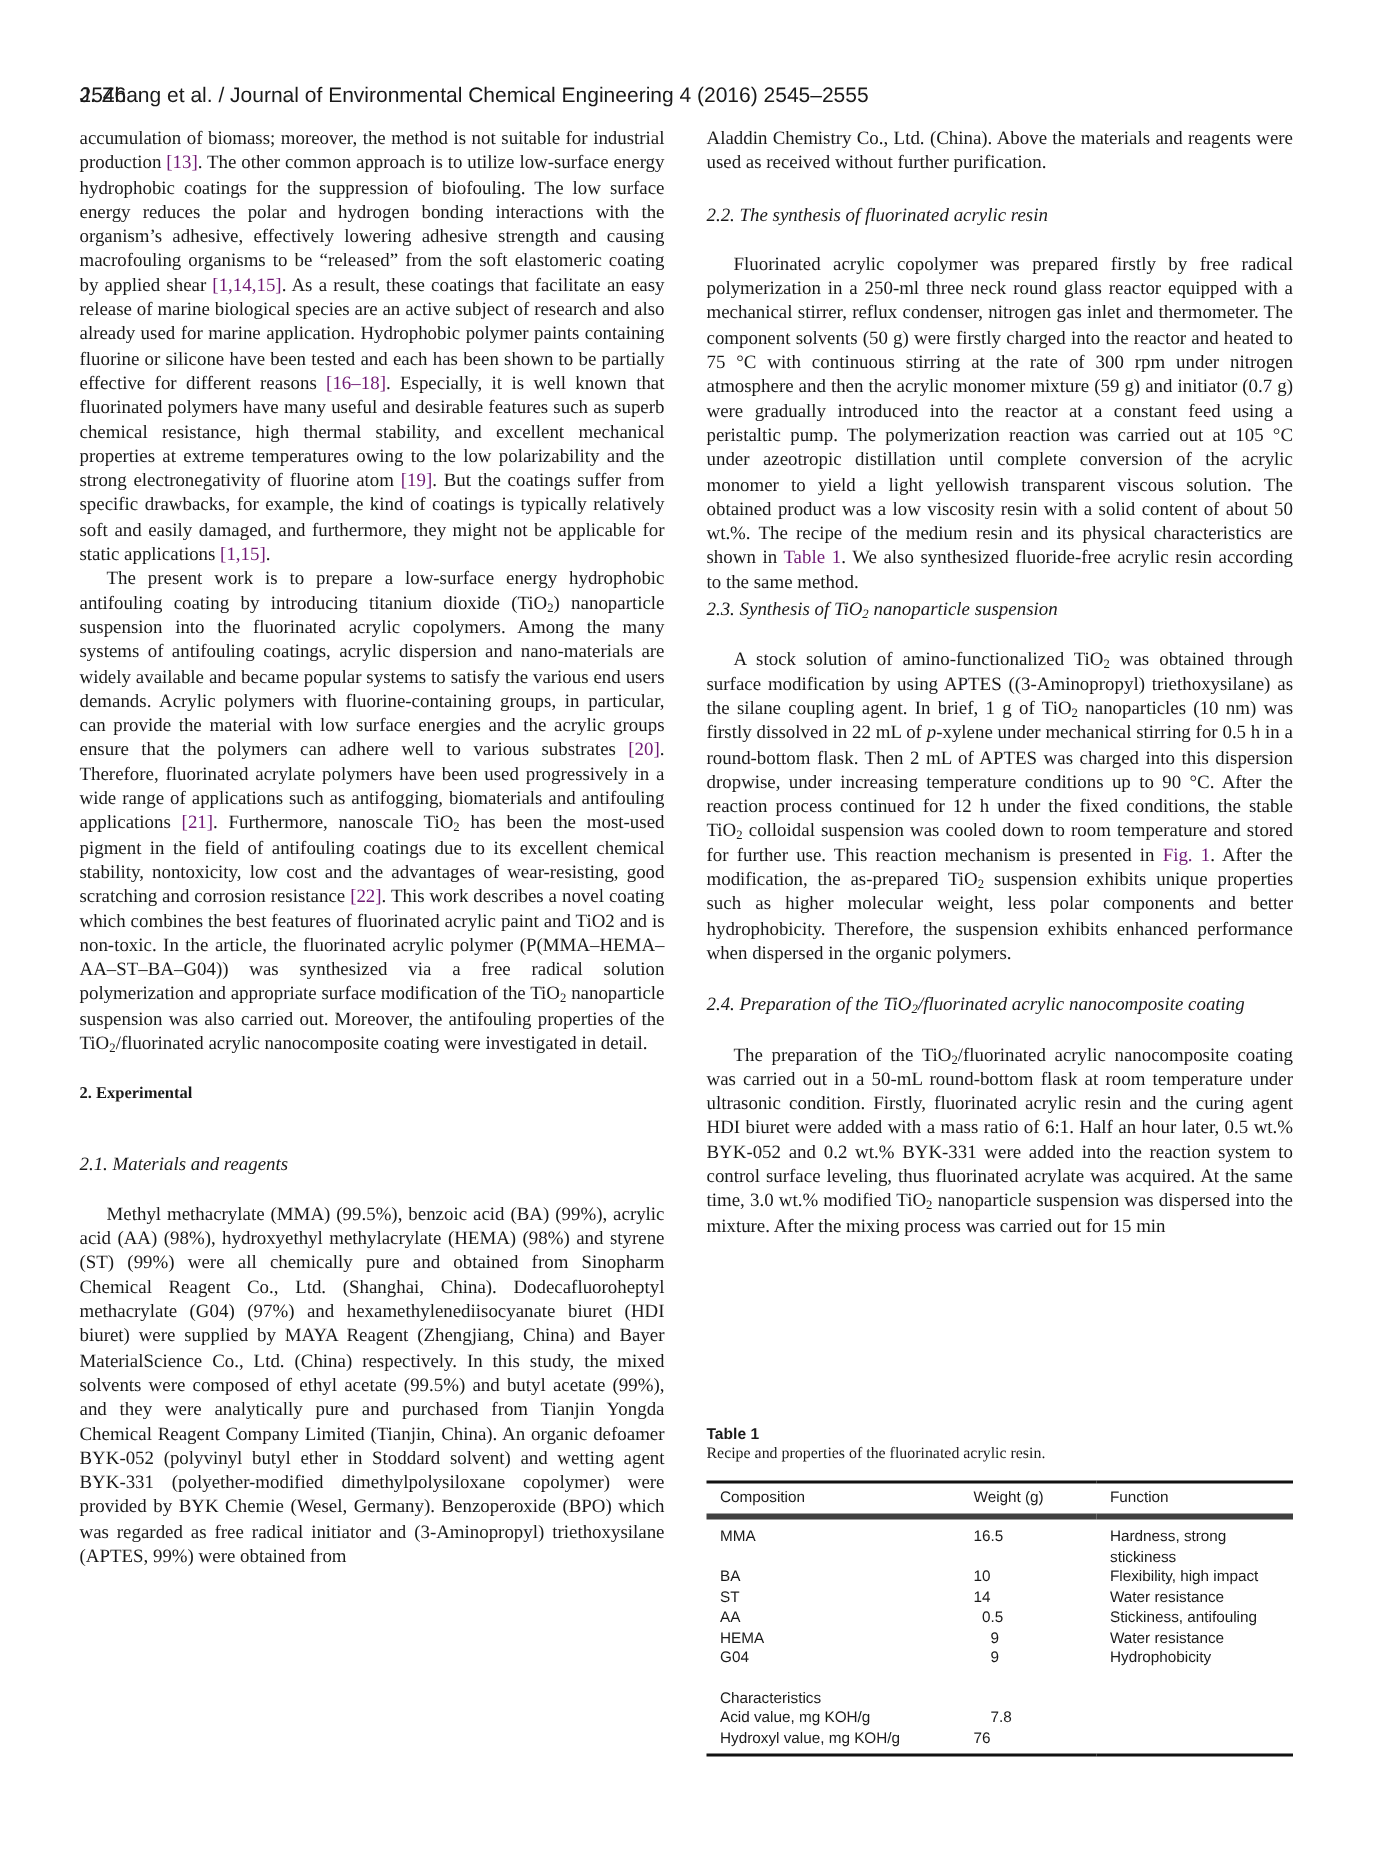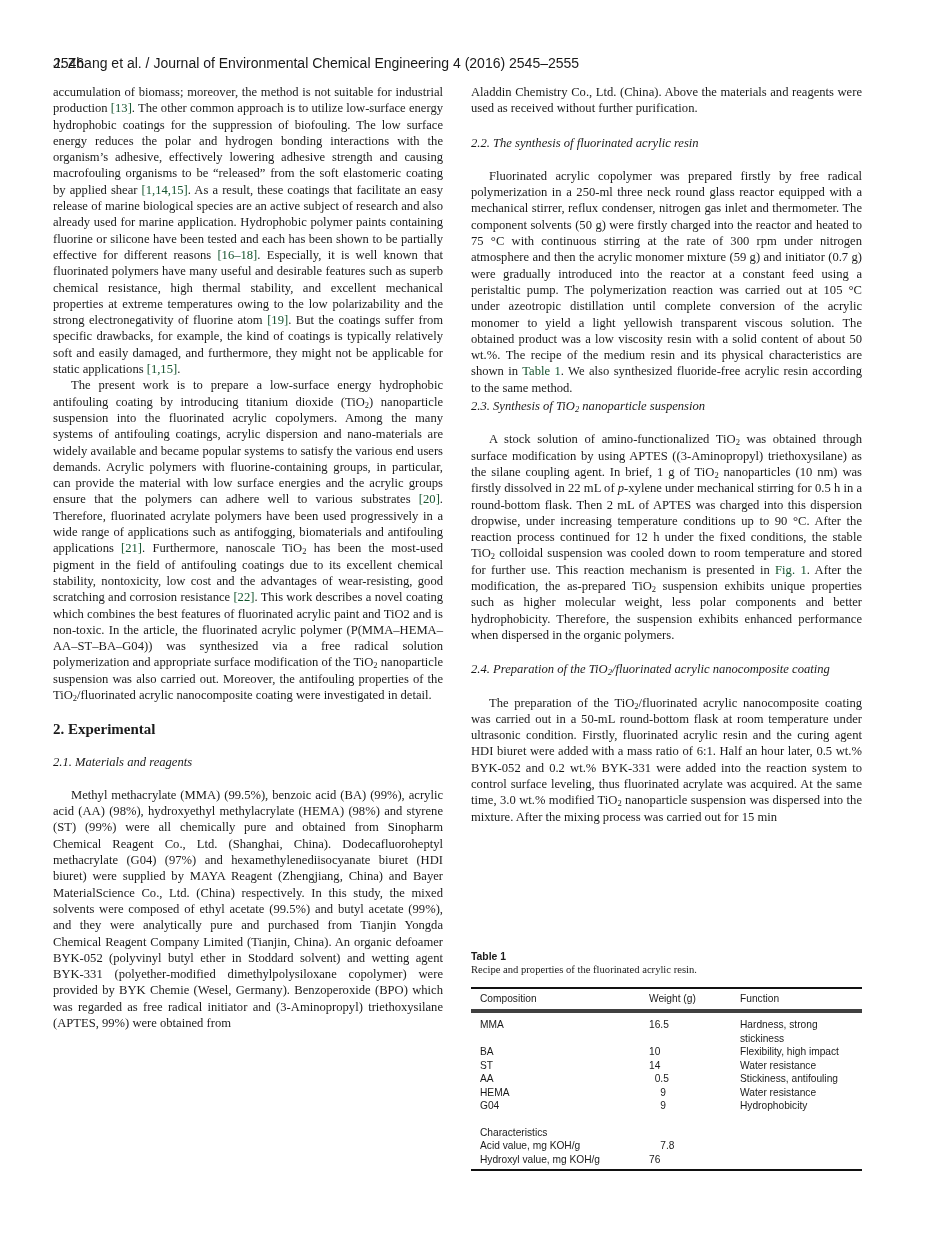--- a/index.html
+++ b/index.html
@@ -7,22 +7,22 @@
          font-family: "Liberation Serif", "DejaVu Serif", serif; color: #1a1a1a; }
   .running-head { position: absolute; top: 55px; left: 53px; right: 53px; height: 16px;
                   font-size: 14px; font-family: "Liberation Sans", sans-serif; }
   .page-num { position: absolute; left: 0; top: 0; }
   .journal-ref { position: absolute; left: 0; right: 0; text-align: left; }
   .col { position: absolute; top: 84px; font-size: 12.6px; line-height: 16.3px; }
   .col-left { left: 53px; width: 390px; }
   .col-right { left: 471px; width: 391px; }
   p { margin: 0; text-align: justify; hyphens: manual; }
   p.indent { text-indent: 18px; }
-  .link { color: #14532d; }
-  h2.section { font-size: 15px; font-weight: bold; margin: 18px 0 16px 0; font-family: "Liberation Serif", serif; }
+  .link { color: #701a75; }
+  h2.section { font-size: 11px; font-weight: bold; margin: 18px 0 30px 0; font-family: "Liberation Serif", serif; }
   h3.subsection { font-size: 12.6px; font-style: italic; font-weight: normal; margin: 12px 0 17px 0; }
   sub { font-size: 8.5px; vertical-align: -2px; line-height: 0; }
   .table-block { position: absolute; left: 471px; top: 950px; width: 391px;
                  font-family: "Liberation Sans", sans-serif; font-size: 10.2px; }
   .table-title { font-weight: bold; font-size: 10.4px; line-height: 13px; }
   .table-caption { font-family: "Liberation Serif", serif; font-size: 10.6px; line-height: 14px; margin-bottom: 10px; }
   table { width: 100%; border-collapse: collapse; }
   thead tr { border-top: 2px solid #111; border-bottom: 4px solid #404040; }
   thead th { text-align: left; font-weight: normal; padding: 3px 0 3px 9px; line-height: 14px; }
   tbody td { padding: 0 0 0 9px; line-height: 13.5px; vertical-align: top; }

